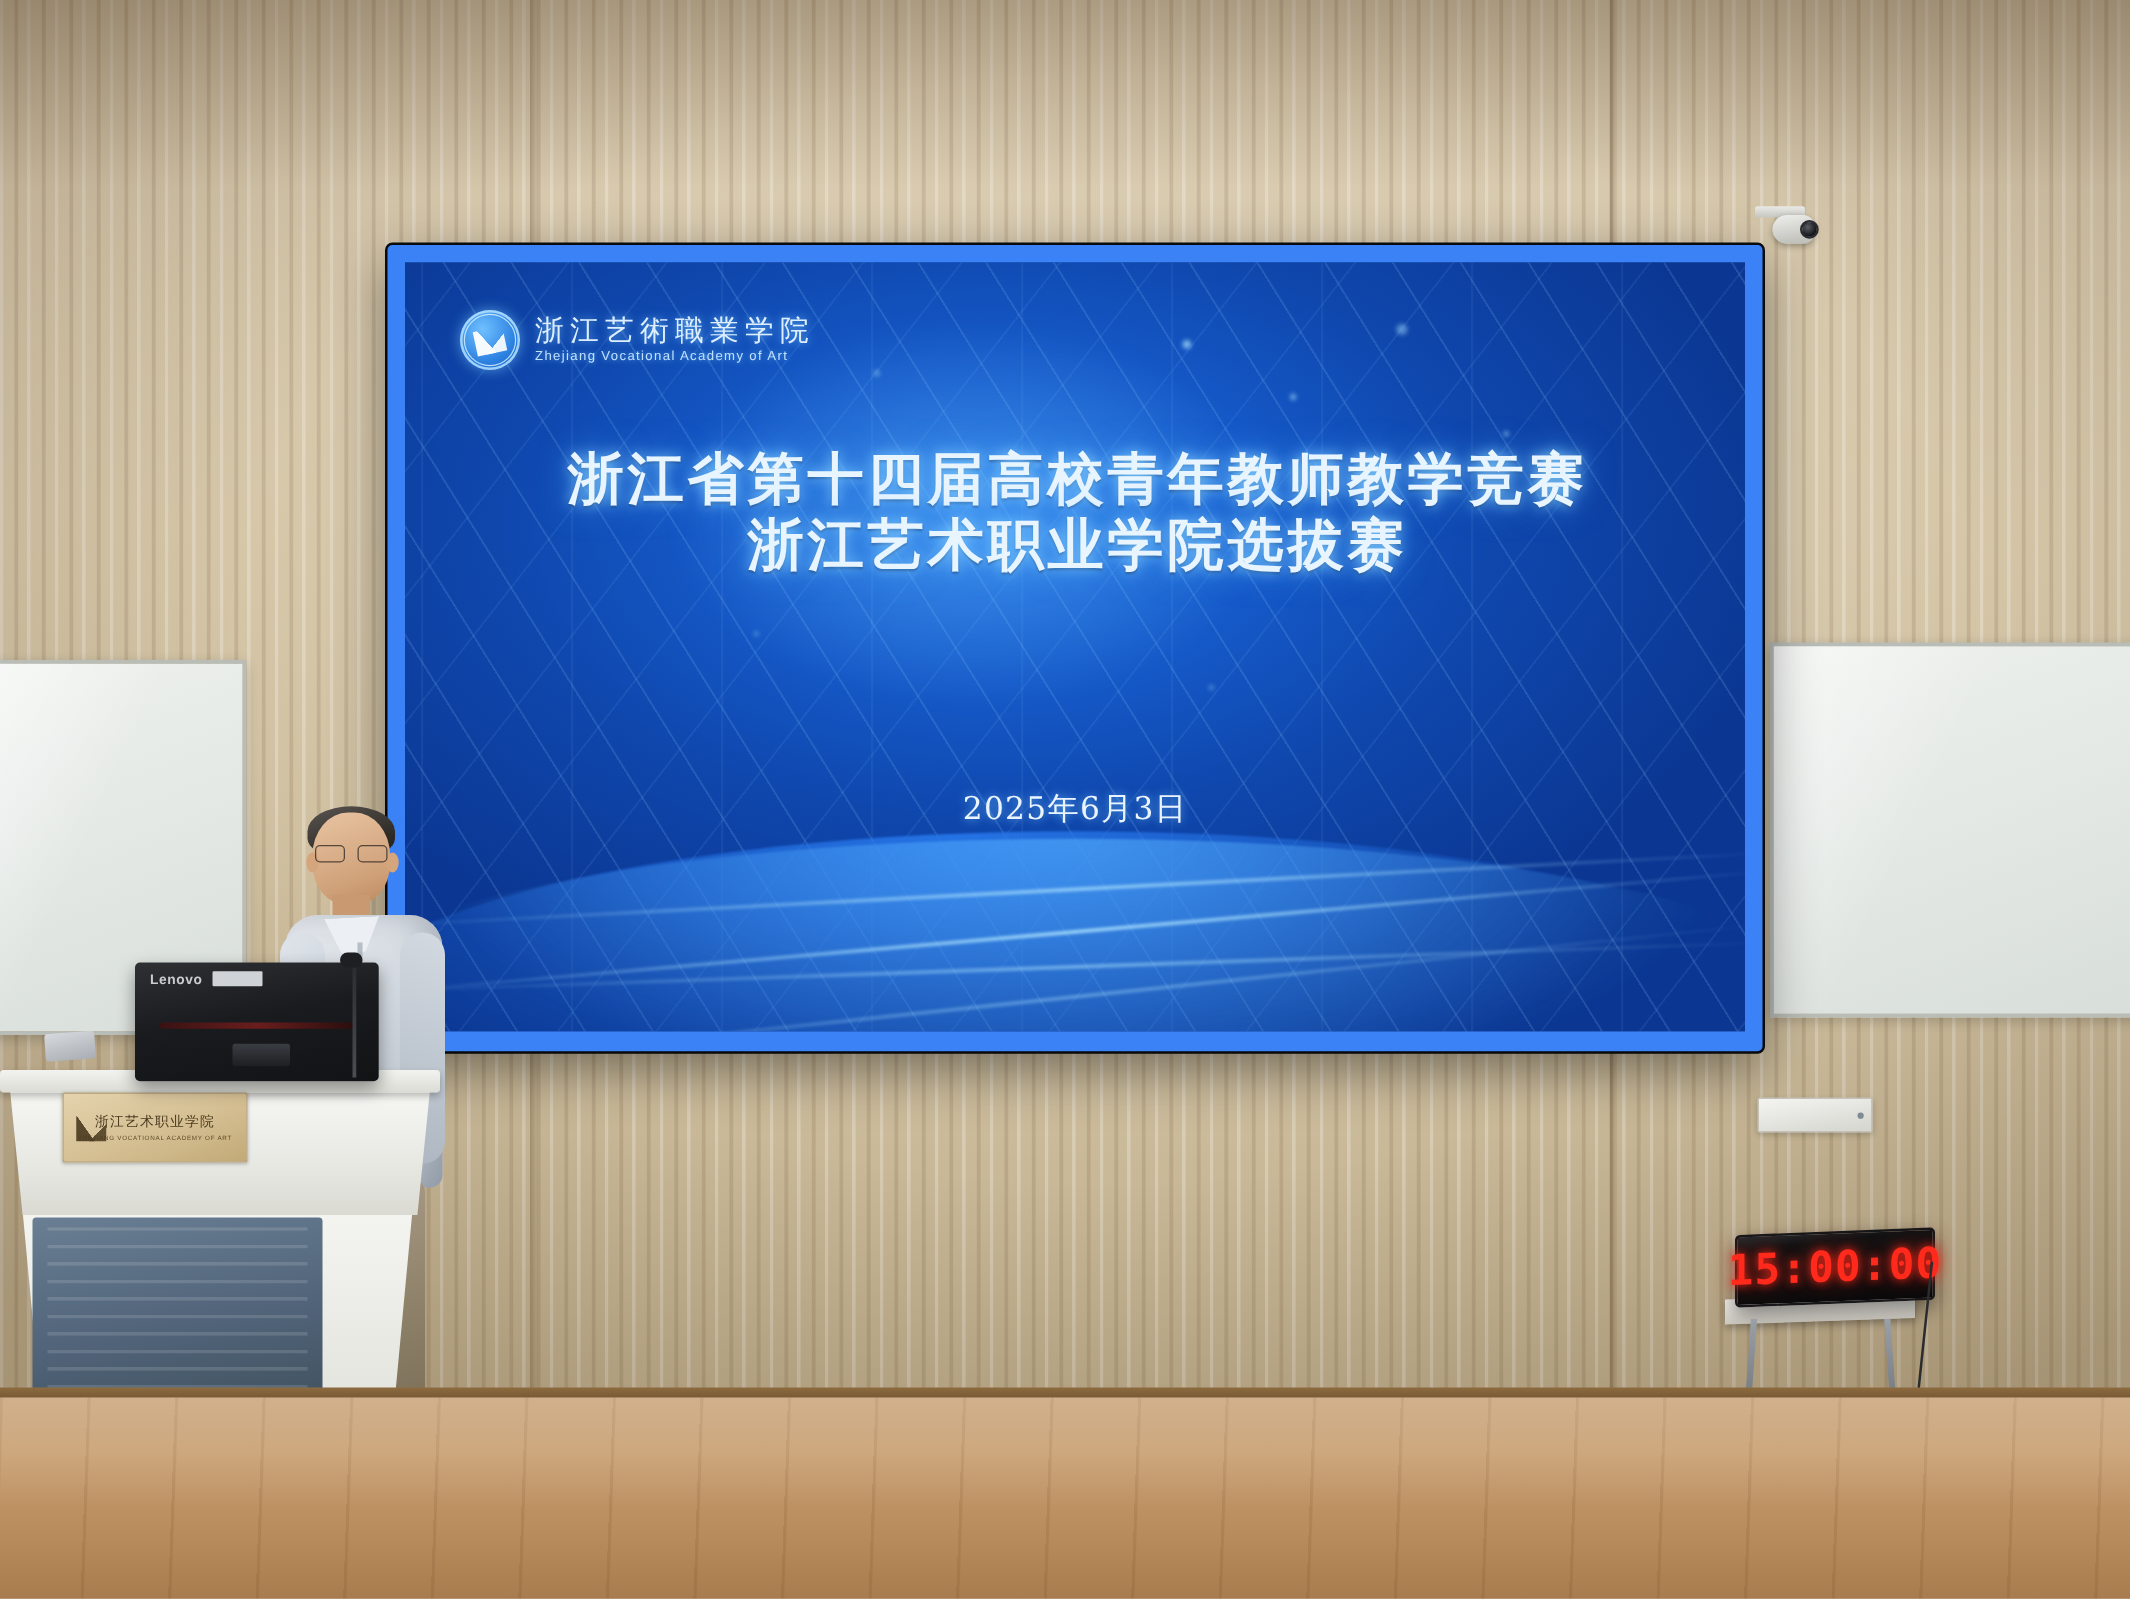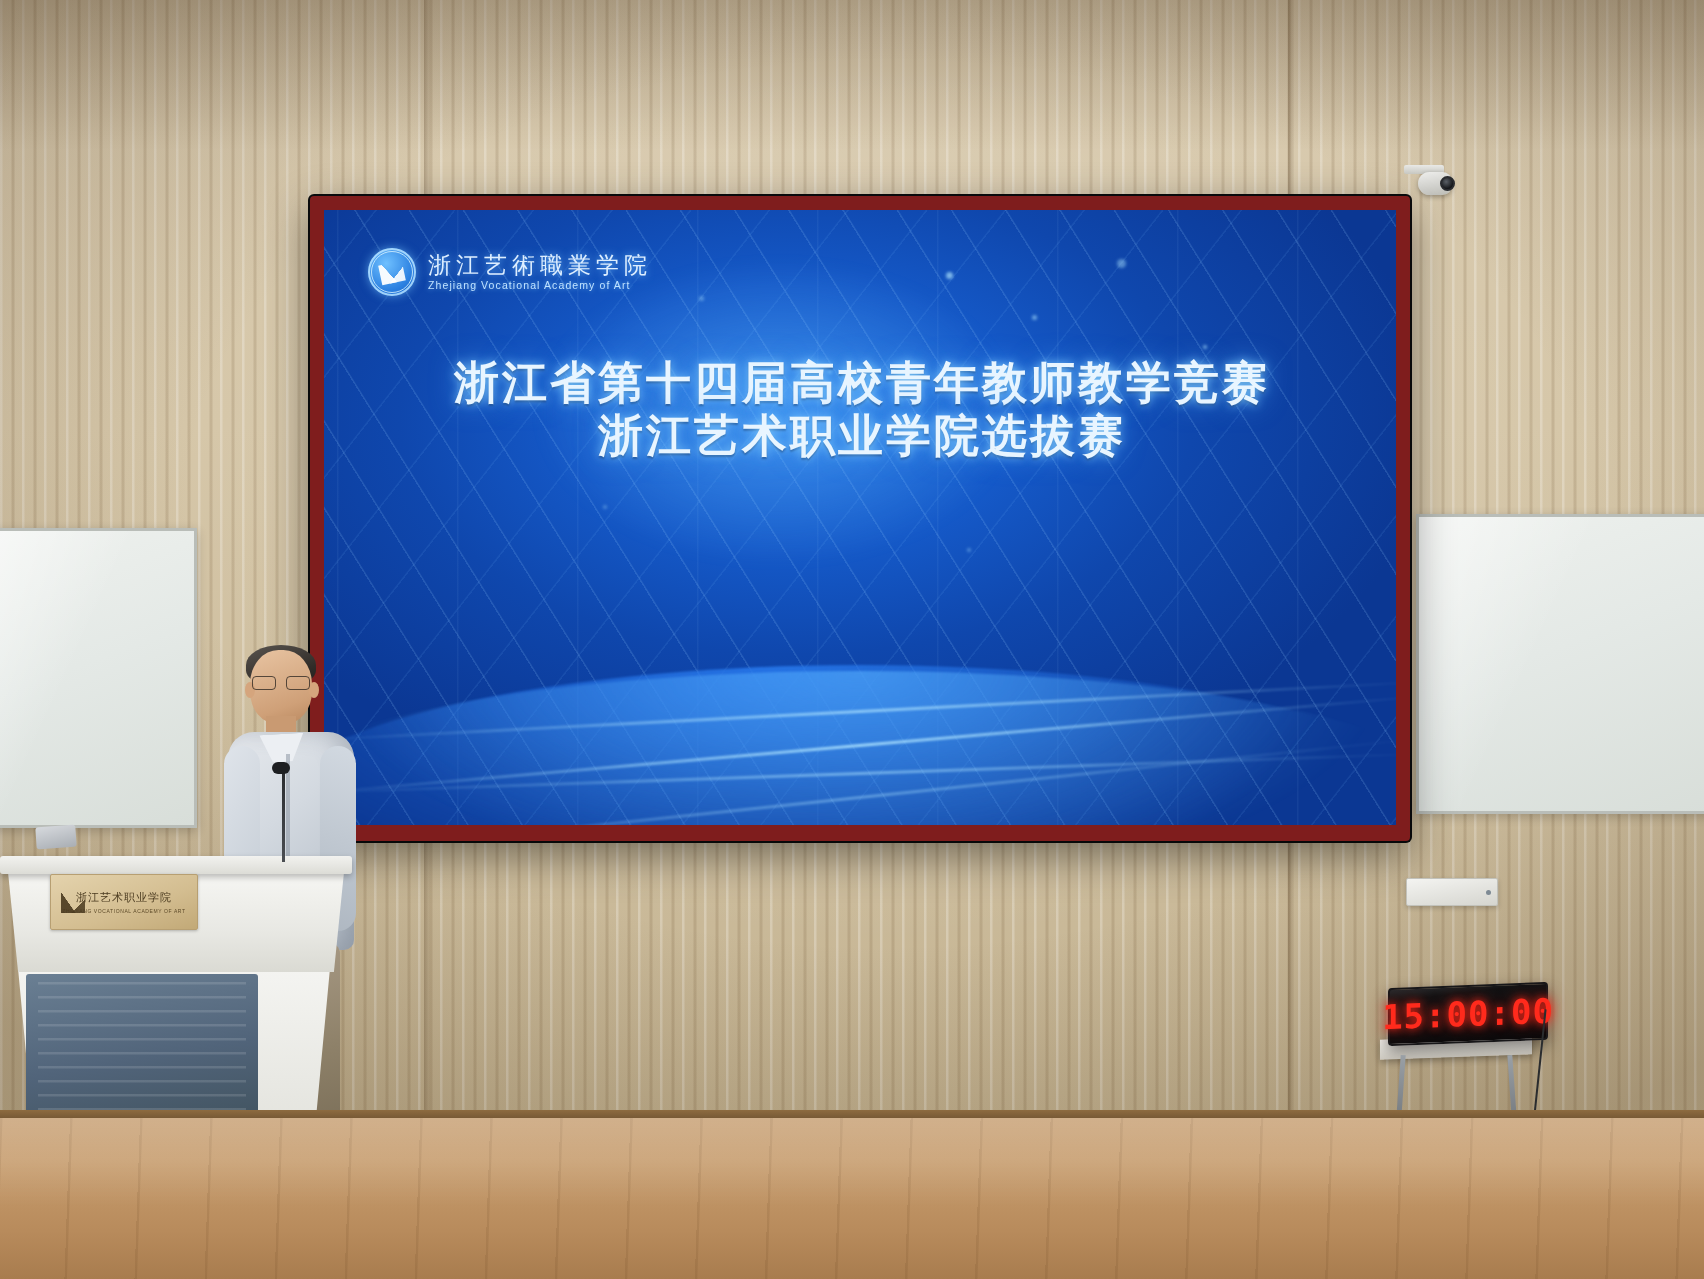--- a/index.html
+++ b/index.html
@@ -79,21 +79,21 @@
   .wb-left  { left:-8px; top:528px; width:205px; height:300px; }
   .wb-right { left:1416px; top:514px; width:300px; height:300px; }
   .wb-sheen {
     position:absolute; inset:0;
     background:linear-gradient(115deg,rgba(255,255,255,.55) 0%,rgba(255,255,255,0) 42%);
   }
 
   
   #screen-frame {
     position:absolute; left:310px; top:196px; width:1100px; height:645px;
-    background:#7f1d1d;
+    background:#3b82f6;
     border-radius:4px;
     box-shadow:0 14px 44px rgba(0,0,0,.45), 0 0 0 2px #0b0c0e;
     padding:14px 14px 16px 14px;
   }
   #slide {
     position:relative; width:100%; height:100%; overflow:hidden;
     background:
       radial-gradient(ellipse 640px 380px at 44% 34%, #1a6ee0 0%, #1559c8 35%, #0f47ad 62%, #0b3793 100%),
       linear-gradient(145deg,#0d3f9e,#0a2f7d);
   }
@@ -457,20 +457,21 @@
           <div class="logo-cn">浙江艺術職業学院</div>
           <div class="logo-en">Zhejiang Vocational Academy of Art</div>
         </div>
       </div>
 
       <div class="title-wrap">
         <div class="title-1">浙江省第十四届高校青年教师教学竞赛</div>
         <div class="title-2">浙江艺术职业学院选拔赛</div>
       </div>
 
+      <div class="slide-date">2025年6月3日</div>
 
       <div class="ribbon r2"></div>
       <div class="ribbon r1"></div>
       <div class="swoosh" style="bottom:112px; transform:rotate(-3deg); opacity:.8"></div>
       <div class="swoosh" style="bottom:78px; transform:rotate(-5deg); opacity:.95"></div>
       <div class="swoosh" style="bottom:50px; transform:rotate(-2deg); opacity:.6"></div>
       <div class="swoosh" style="bottom:26px; transform:rotate(-6deg); opacity:.45"></div>
     </div>
   </div>
 
@@ -499,20 +500,27 @@
       <div class="pod-panel-lines"></div>
     </div>
     <div class="pod-base"></div>
     <div class="pod-plaque">
       <div class="plaque-bird"></div>
       <div class="plaque-cn">浙江艺术职业学院</div>
       <div class="plaque-en">ZHEJIANG VOCATIONAL ACADEMY OF ART</div>
     </div>
   </div>
 
+  <div id="monitor">
+    <div class="mon-body"></div>
+    <div class="mon-logo">Lenovo</div>
+    <div class="mon-label"></div>
+    <div class="mon-strip"></div>
+    <div class="mon-ports"></div>
+  </div>
   <div class="laptop" style="left:36px; top:826px; position:absolute;"></div>
   <div class="mic-stem"></div>
   <div class="mic-head"></div>
 
   <div class="wallbox">
     <div class="wallbox-led"></div>
   </div>
 
   <div id="clock-assembly">
     <div class="clock-shelf"></div>

